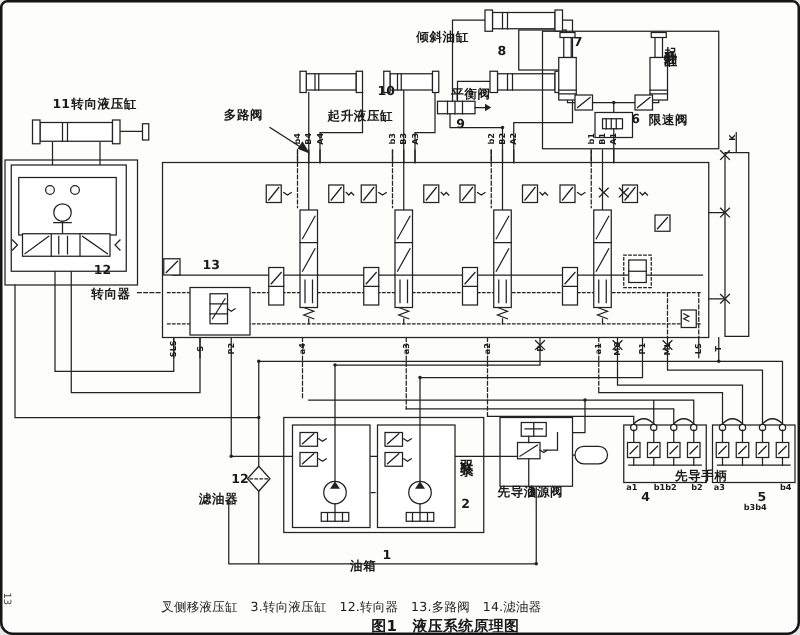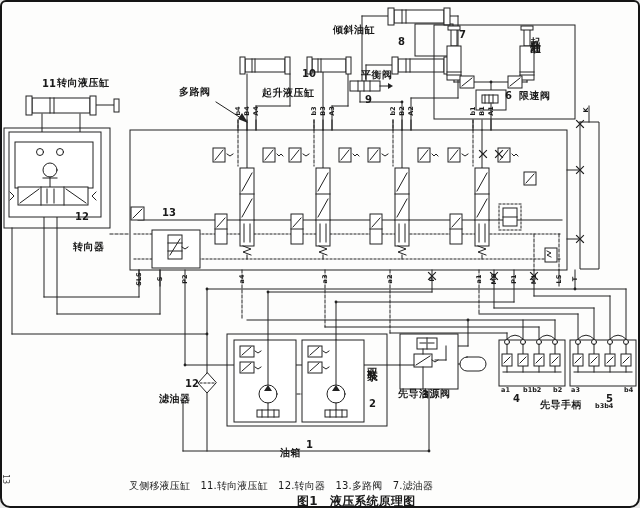--- a/index.html
+++ b/index.html
@@ -243,41 +243,41 @@
     <circle cx="205" cy="287" r="1.4"></circle>
         <circle cx="573" cy="287" r="1.4"></circle>
         <circle cx="427" cy="449" r="1.4"></circle>
     <circle cx="489" cy="80" r="1.4"></circle>
   </g>
 </svg>
 
 <span class="num" style="left:40px;top:76px">11</span>
 <span class="lbl" style="left:55px;top:74px">转向液压缸</span>
 <span class="num" style="left:73px;top:209px">12</span>
-<span class="lbl" style="left:71px;top:238px">转向器</span>
+<span class="lbl" style="left:71px;top:226px">转向器</span>
 <span class="lbl" style="left:177px;top:83px">多路阀</span>
 <span class="num" style="left:160px;top:205px">13</span>
 <span class="num" style="left:300px;top:66px">10</span>
 <span class="lbl" style="left:260px;top:84px">起升液压缸</span>
 <span class="lbl" style="left:331px;top:21px">倾斜油缸</span>
 <span class="num" style="left:396px;top:34px">8</span>
 <span class="lbl" style="left:359px;top:66px">平衡阀</span>
 <span class="num" style="left:363px;top:92px">9</span>
 <span class="num" style="left:457px;top:27px">7</span>
 <span class="vert" style="left:527px;top:27px">起升油缸</span>
 <span class="num" style="left:503px;top:88px">6</span>
 <span class="lbl" style="left:517px;top:87px">限速阀</span>
 <span class="num" style="left:183px;top:376px">12</span>
 <span class="lbl" style="left:157px;top:390px">滤油器</span>
 <span class="vert" style="left:364px;top:357px">双联泵</span>
 <span class="num" style="left:367px;top:396px">2</span>
 <span class="num" style="left:420px;top:387px">3</span>
 <span class="lbl" style="left:396px;top:385px">先导油源阀</span>
 <span class="num" style="left:511px;top:391px">4</span>
-<span class="lbl" style="left:538px;top:396px">先导手柄</span>
+<span class="lbl" style="left:538px;top:372px">先导手柄</span>
 <span class="num" style="left:604px;top:391px">5</span>
 <span class="lbl" style="left:278px;top:444px">油箱</span>
 <span class="num" style="left:304px;top:437px">1</span>
 
 <span class="pv" style="left:225px;top:105px">b4</span>
 <span class="pv" style="left:234px;top:105px">B4</span>
 <span class="pv" style="left:243px;top:105px">A4</span>
 <span class="pv" style="left:301px;top:105px">b3</span>
 <span class="pv" style="left:310px;top:105px">B3</span>
 <span class="pv" style="left:319px;top:105px">A3</span>
@@ -303,18 +303,18 @@
 <span class="pv" style="left:546px;top:273px">LS</span>
 <span class="pv" style="left:562px;top:273px">T</span>
 
 <span class="hp" style="left:499px;top:384px">a1</span>
 <span class="hp" style="left:521px;top:384px">b1b2</span>
 <span class="hp" style="left:551px;top:384px">b2</span>
 <span class="hp" style="left:569px;top:384px">a3</span>
 <span class="hp" style="left:593px;top:400px">b3b4</span>
 <span class="hp" style="left:622px;top:384px">b4</span>
 
-<span class="cap" style="left:127px;top:477px">叉侧移液压缸　11.转向液压缸　12.转向器　13.多路阀　7.滤油器</span>
+<span class="cap" style="left:127px;top:477px">叉侧移液压缸　3.转向液压缸　12.转向器　13.多路阀　14.滤油器</span>
 <span class="cap cap3" style="left:295px;top:491px">图1　液压系统原理图</span>
 
 <span class="edge" style="left:-1px;top:472px">13</span>
 
 </div>
 
 </body></html>

